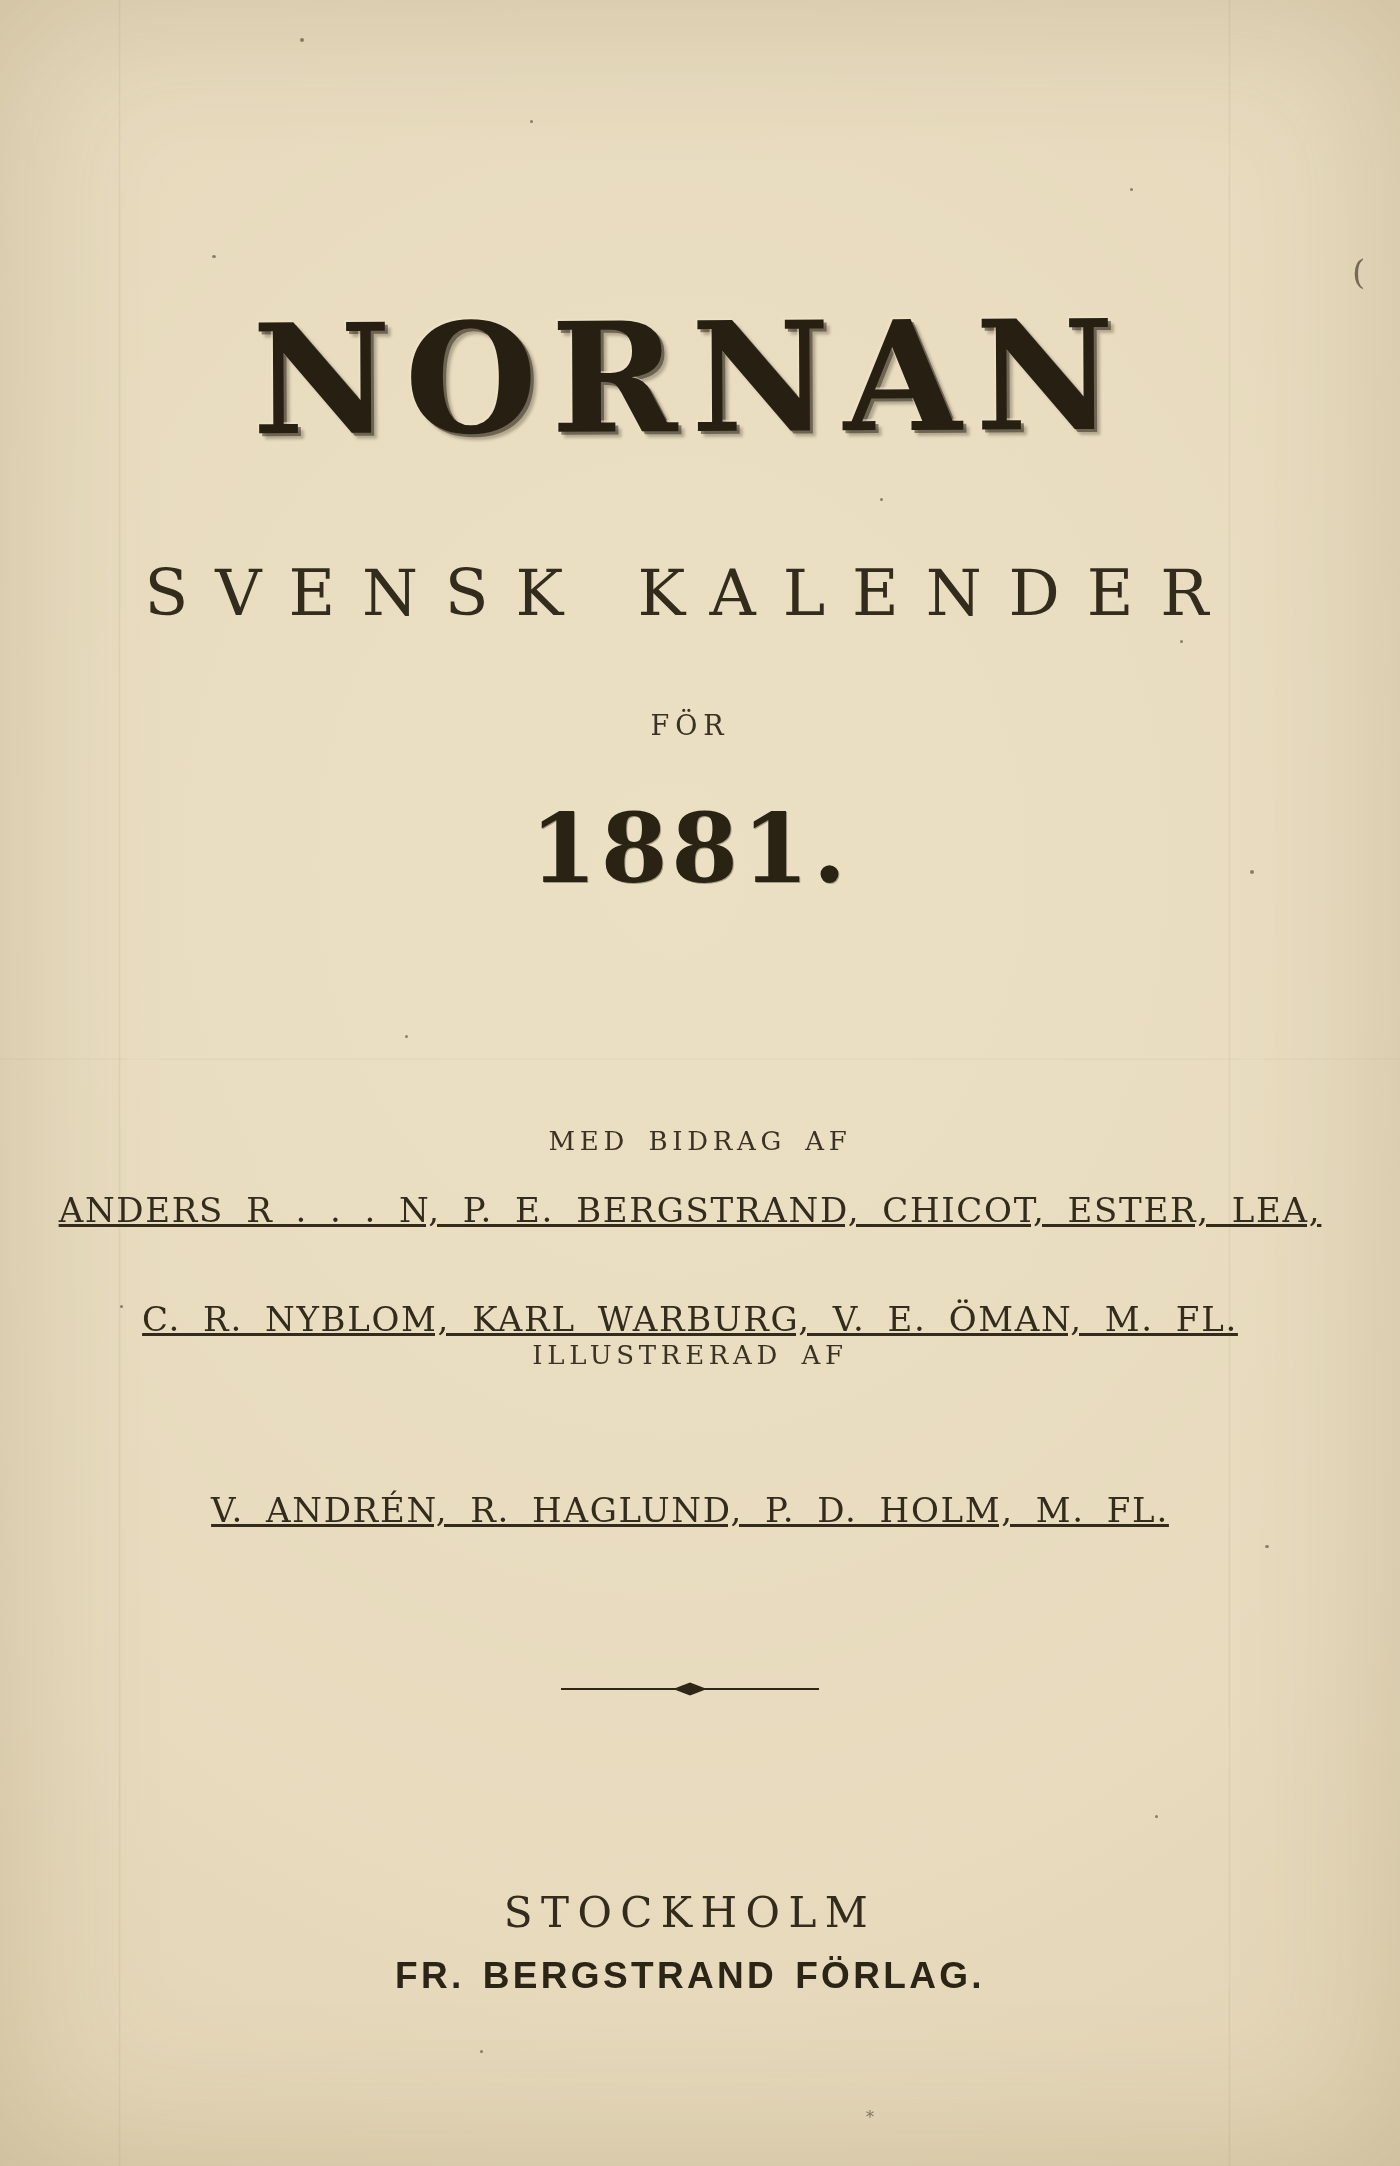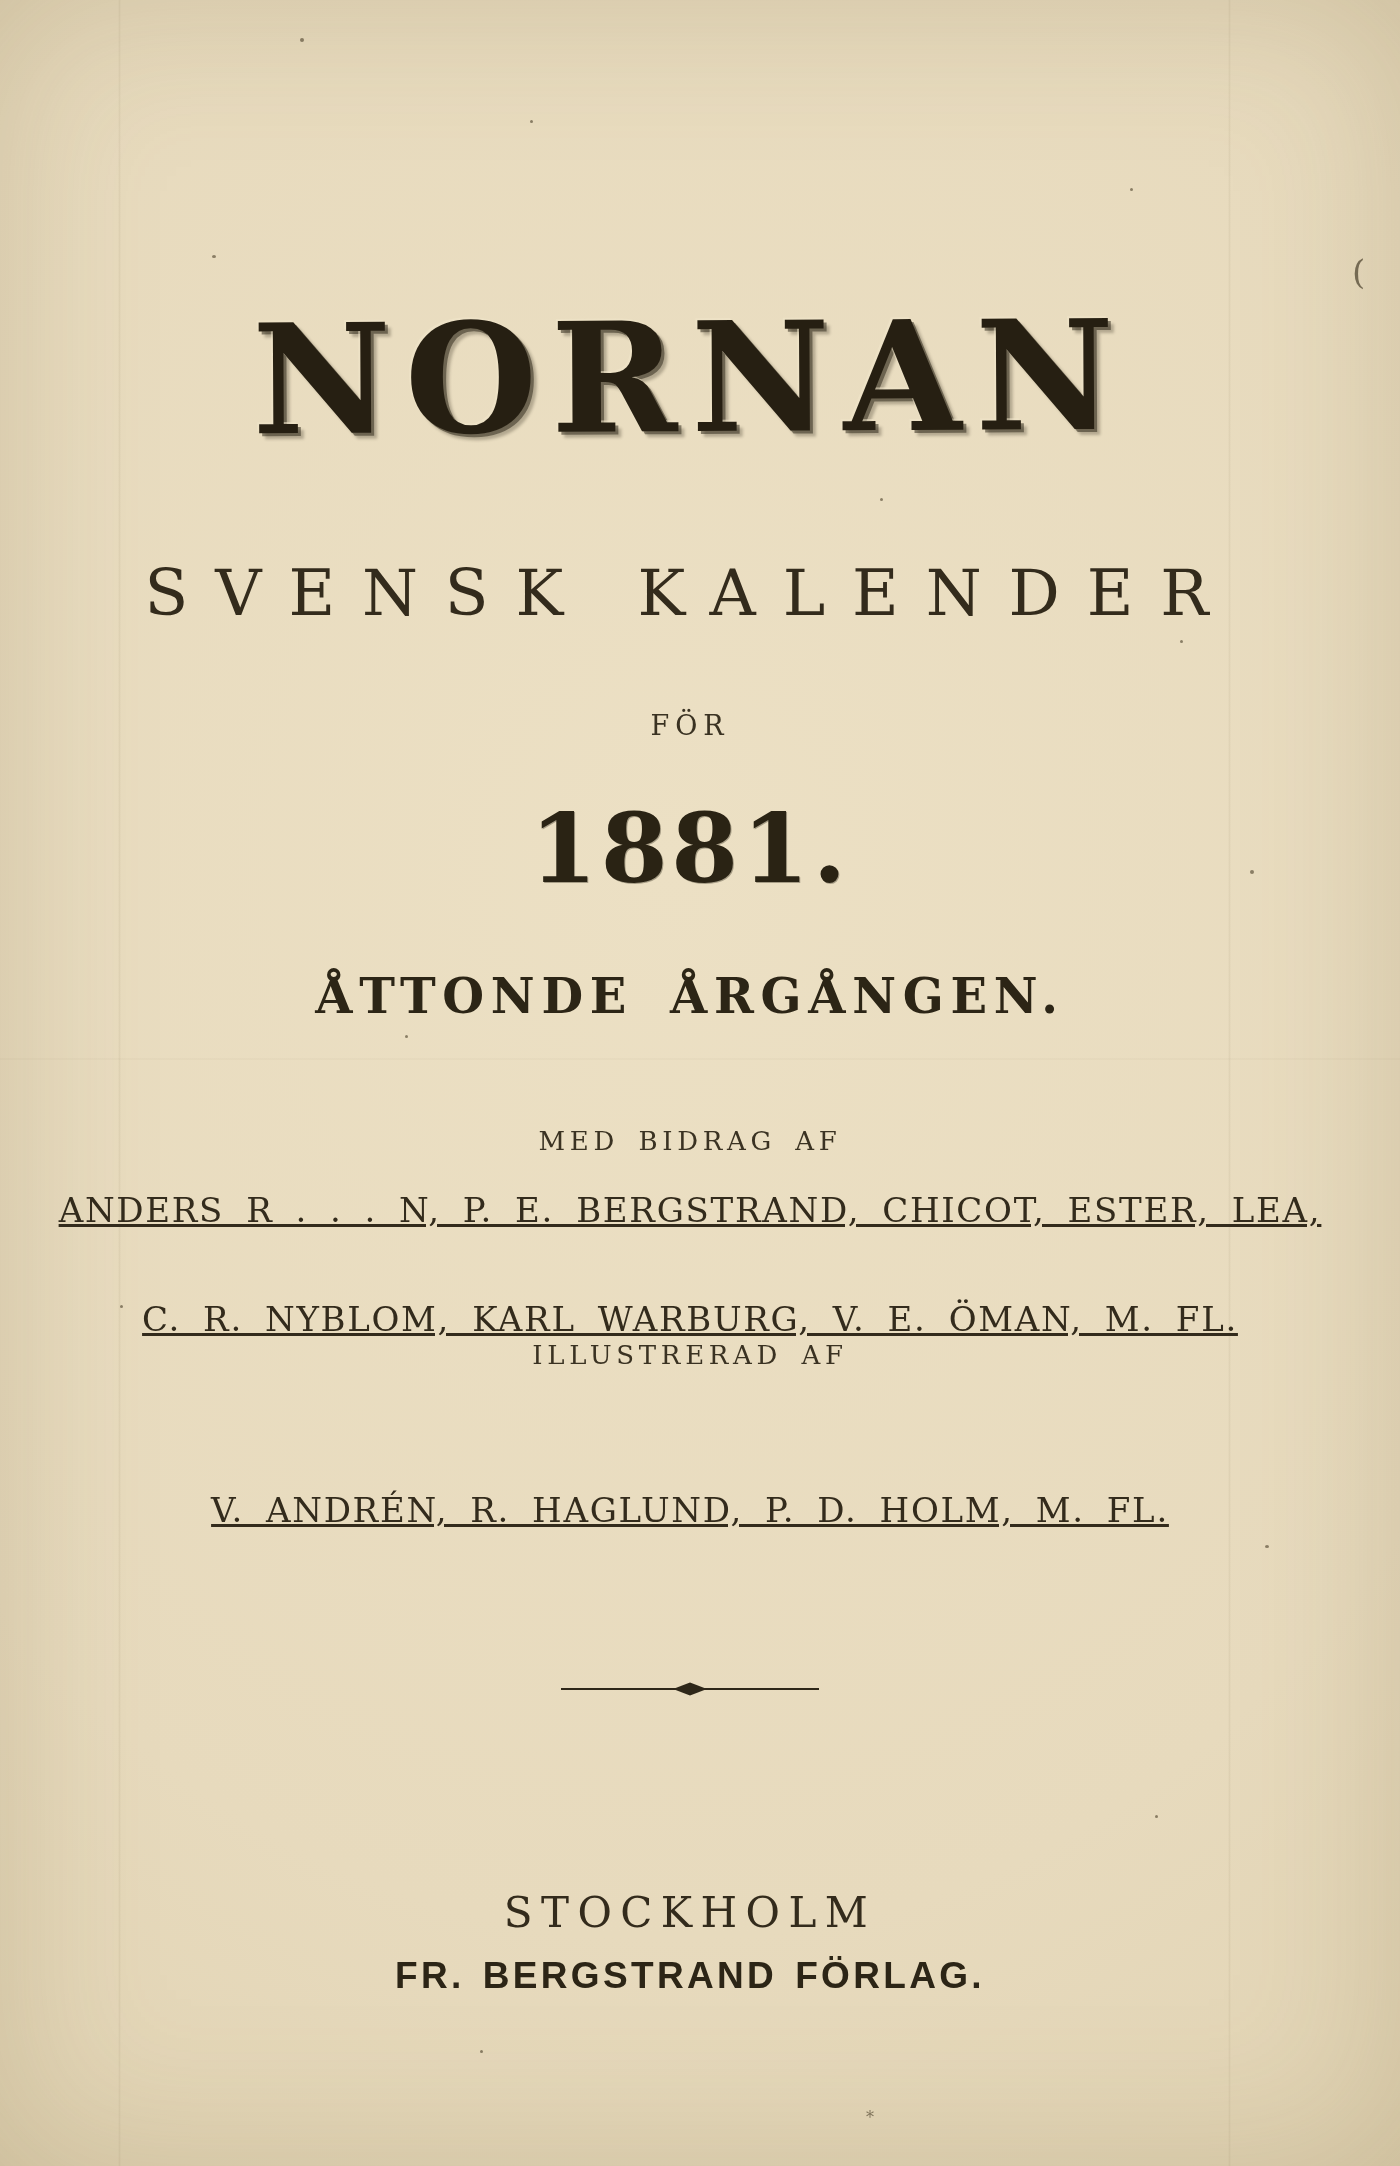--- a/index.html
+++ b/index.html
@@ -67,21 +67,21 @@
     letter-spacing: 0.14em;
     word-spacing: 0.28em;
     color: #2c2516;
   }
   .small-heading {
     font-size: 26px;
     letter-spacing: 0.18em;
     word-spacing: 0.25em;
     color: #3a3222;
   }
-  .med-bidrag { top: 1126px; }
+  .med-bidrag { top: 1126px; padding-left: 10px; }
   .illustrerad { top: 1340px; }
   .names {
     font-size: 34px;
     letter-spacing: 0.05em;
     word-spacing: 0.28em;
     color: #332b1c;
     text-decoration: underline;
   }
   .names-1 { top: 1190px; }
   .names-2 { top: 1260px; margin-top: 39px; }
@@ -122,21 +122,20 @@
   <div class="crease-h" style="top: 1058px;"></div>
 
   <div class="line main-title">NORNAN</div>
 
   <div class="line subtitle">SVENSK KALENDER</div>
 
   <div class="line for-label">FÖR</div>
 
   <div class="line year">1881.</div>
 
-  <div class="line edition">ÅTTONDE ÅRGÅNGEN.</div>
 
   <div class="line small-heading med-bidrag">MED BIDRAG AF</div>
 
   <div class="line names names-1">ANDERS R . . . N, P. E. BERGSTRAND, CHICOT, ESTER, LEA,</div>
   <div class="line names names-2">C. R. NYBLOM, KARL WARBURG, V. E. ÖMAN, M. FL.</div>
 
   <div class="line small-heading illustrerad">ILLUSTRERAD AF</div>
 
   <div class="line names names-3">V. ANDRÉN, R. HAGLUND, P. D. HOLM, M. FL.</div>
 

